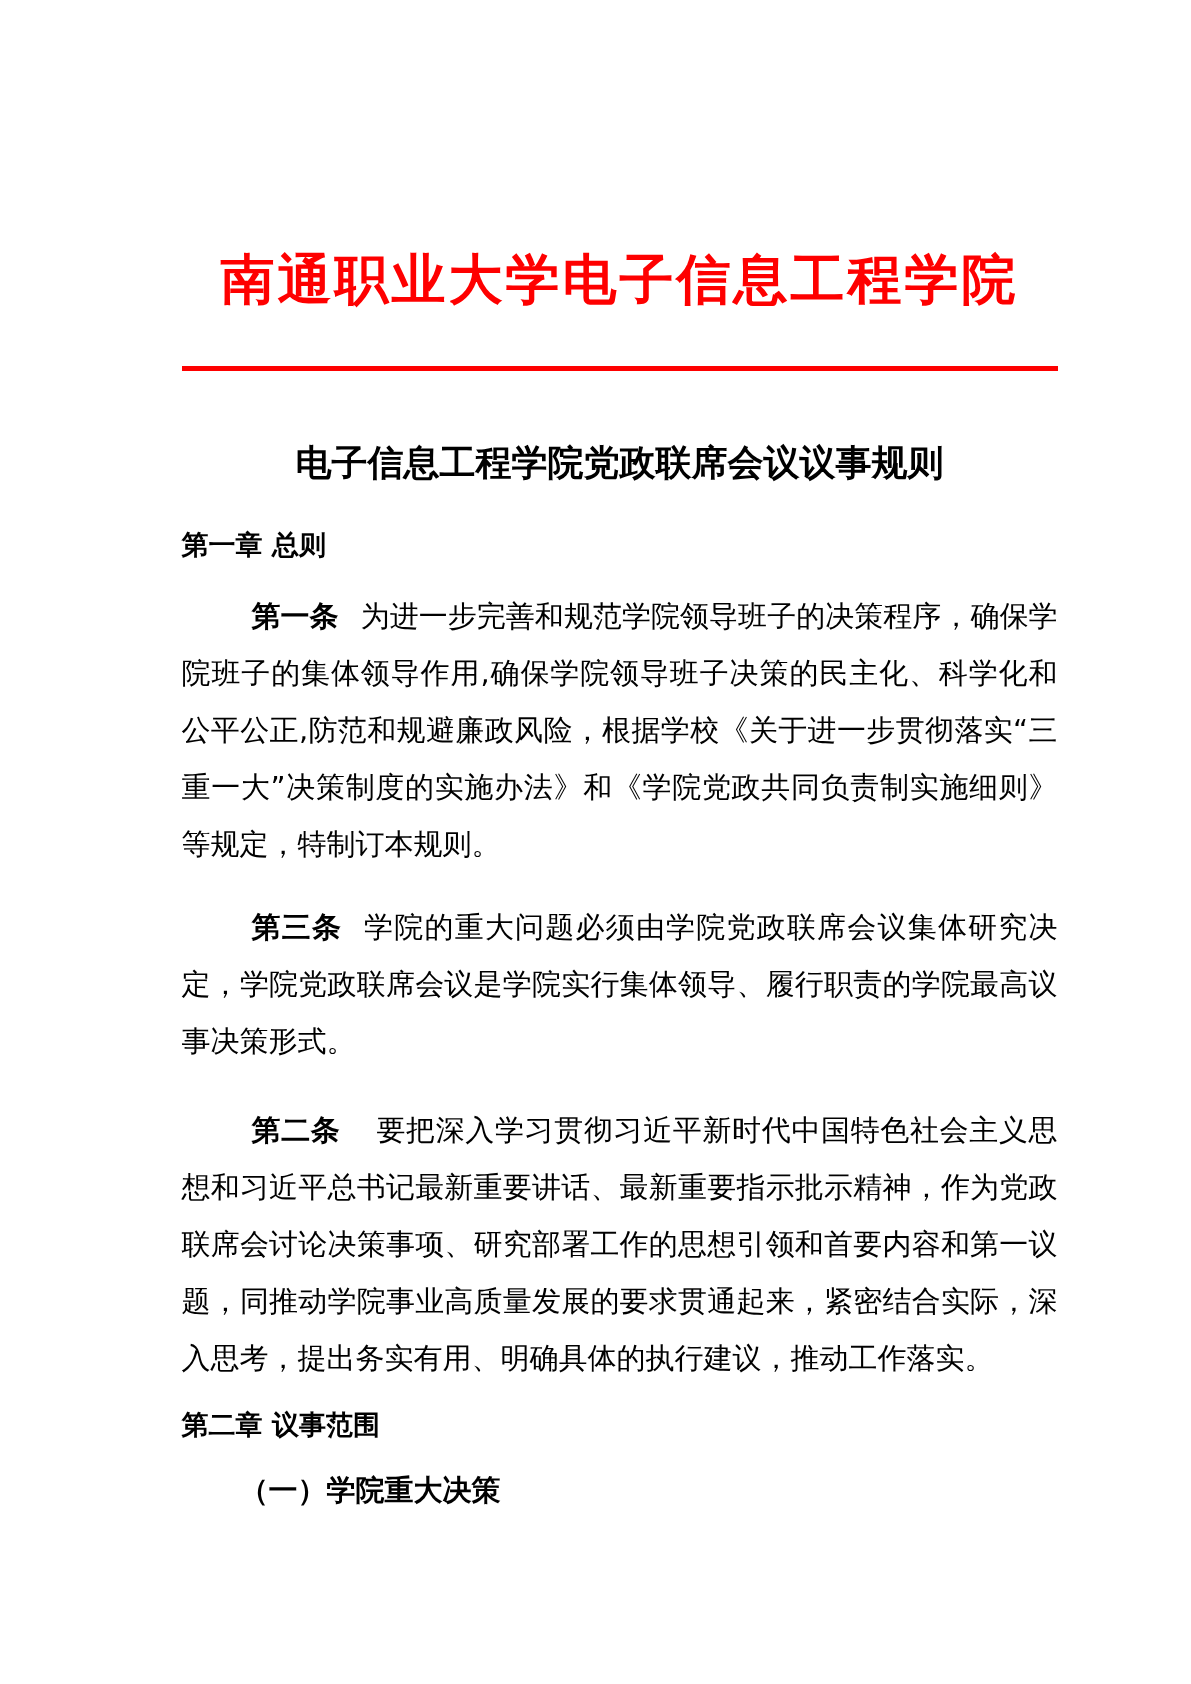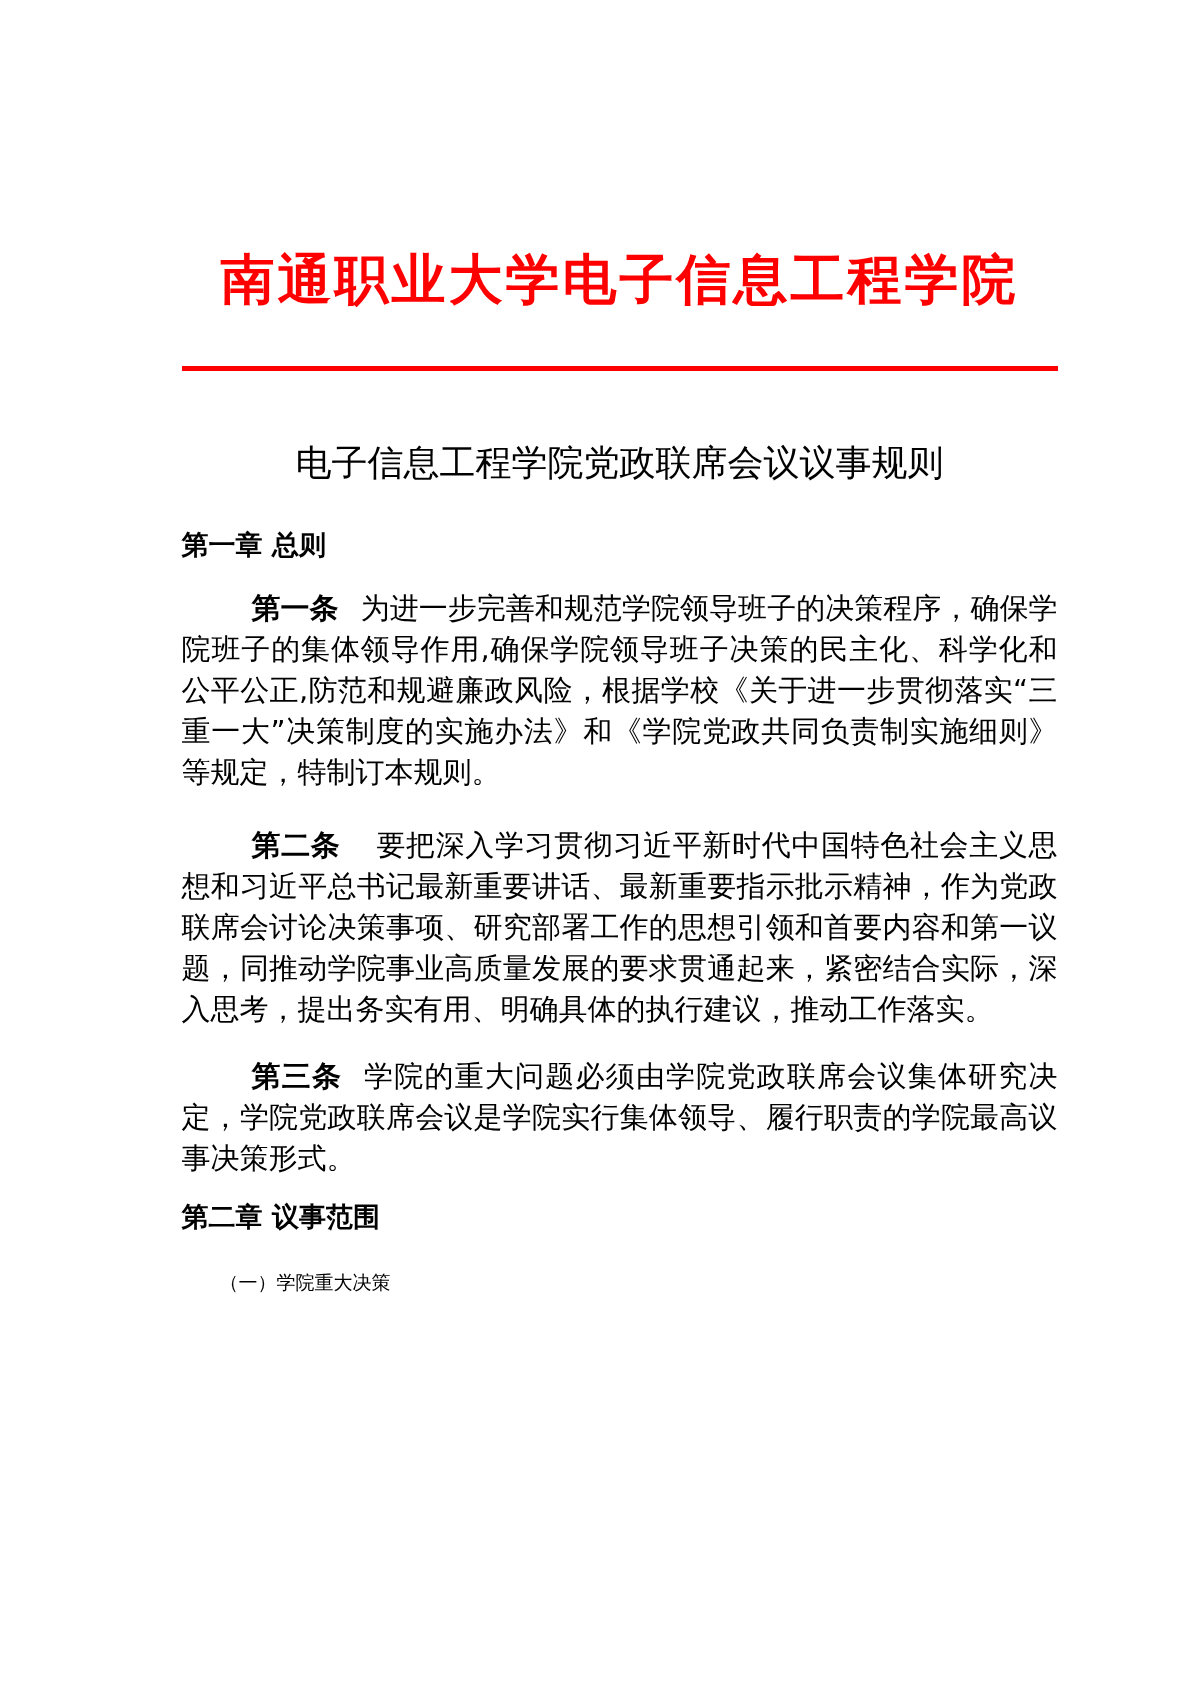--- a/index.html
+++ b/index.html
@@ -34,21 +34,21 @@
   .rule {
     margin-top: 53px;
     height: 5px;
     background: #fe0000;
     border: none;
   }
   
   .doc-title {
     margin-top: 70px;
     font-size: 36px;
-    font-weight: normal;
+    font-weight: bold;
     text-align: center;
     line-height: 1.2;
   }
   .doc-subtitle {
     margin-top: 36px;
     font-size: 25px;
     font-weight: normal;
     text-align: center;
     line-height: 1.2;
   }
@@ -56,40 +56,40 @@
     font-size: 27px;
     font-weight: bold;
     text-align: left;
     line-height: 1.25;
   }
   .chapter-1 { margin-top: 44px; }
   .chapter-2 { margin-top: 21px; }
   
   .article {
     font-size: 29px;
-    line-height: 41px;
+    line-height: 57px;
     text-align: justify;
     text-indent: 2em;
   }
   .article-1 { margin-top: 26px; }
   .article-2 { margin-top: 32px; }
   .article-3 { margin-top: 26px; }
   .article-4 { margin-top: 34px; }
   .art-label {
     font-weight: bold;
     margin-right: 10px;
   }
   .art-label-wide {
     margin-right: 24px;
   }
   .list-item {
     margin-top: 25px;
-    font-size: 19px;
+    font-size: 29px;
     line-height: 49px;
-    font-weight: normal;
+    font-weight: bold;
     text-indent: 2em;
   }
 </style>
 </head>
 <body>
 
 <div class="page">
   <div class="content">
 
     <div class="letterhead">南通职业大学电子信息工程学院</div>
@@ -98,26 +98,26 @@
 
     <div class="doc-title">电子信息工程学院党政联席会议议事规则</div>
 
 
     <div class="chapter-heading chapter-1">第一章 总则</div>
 
     <p class="article article-1">
       <span class="art-label">第一条</span><span>为进一步完善和规范学院领导班子的决策程序，确保学院班子的集体领导作用,确保学院领导班子决策的民主化、科学化和公平公正,防范和规避廉政风险，根据学校《关于进一步贯彻落实“三重一大”决策制度的实施办法》和《学院党政共同负责制实施细则》等规定，特制订本规则。</span>
     </p>
 
+    <p class="article article-3">
+      <span class="art-label">第三条</span><span>学院的重大问题必须由学院党政联席会议集体研究决定，学院党政联席会议是学院实行集体领导、履行职责的学院最高议事决策形式。</span>
+    </p>
+
     <p class="article article-2">
       <span class="art-label art-label-wide">第二条</span><span>要把深入学习贯彻习近平新时代中国特色社会主义思想和习近平总书记最新重要讲话、最新重要指示批示精神，作为党政联席会讨论决策事项、研究部署工作的思想引领和首要内容和第一议题，同推动学院事业高质量发展的要求贯通起来，紧密结合实际，深入思考，提出务实有用、明确具体的执行建议，推动工作落实。</span>
-    </p>
-
-    <p class="article article-3">
-      <span class="art-label">第三条</span><span>学院的重大问题必须由学院党政联席会议集体研究决定，学院党政联席会议是学院实行集体领导、履行职责的学院最高议事决策形式。</span>
     </p>
 
     <div class="chapter-heading chapter-2">第二章 议事范围</div>
 
 
     <p class="list-item">（一）学院重大决策</p>
 
   </div>
 </div>
 

